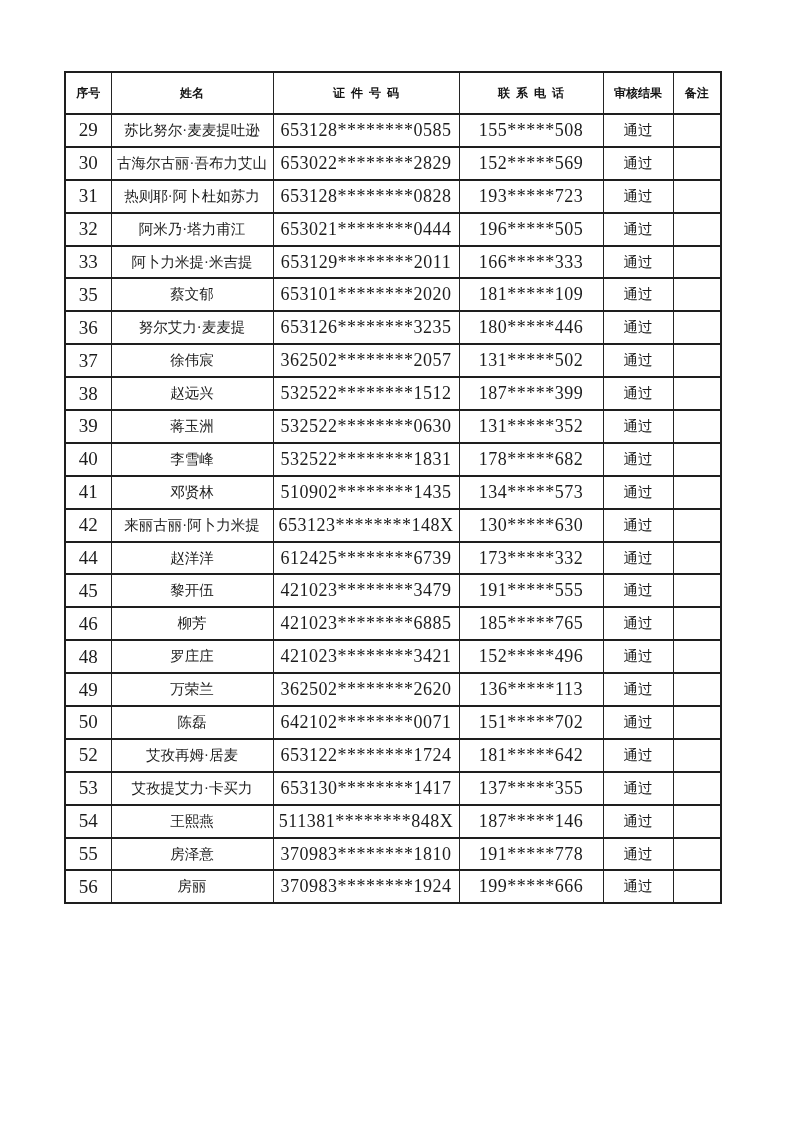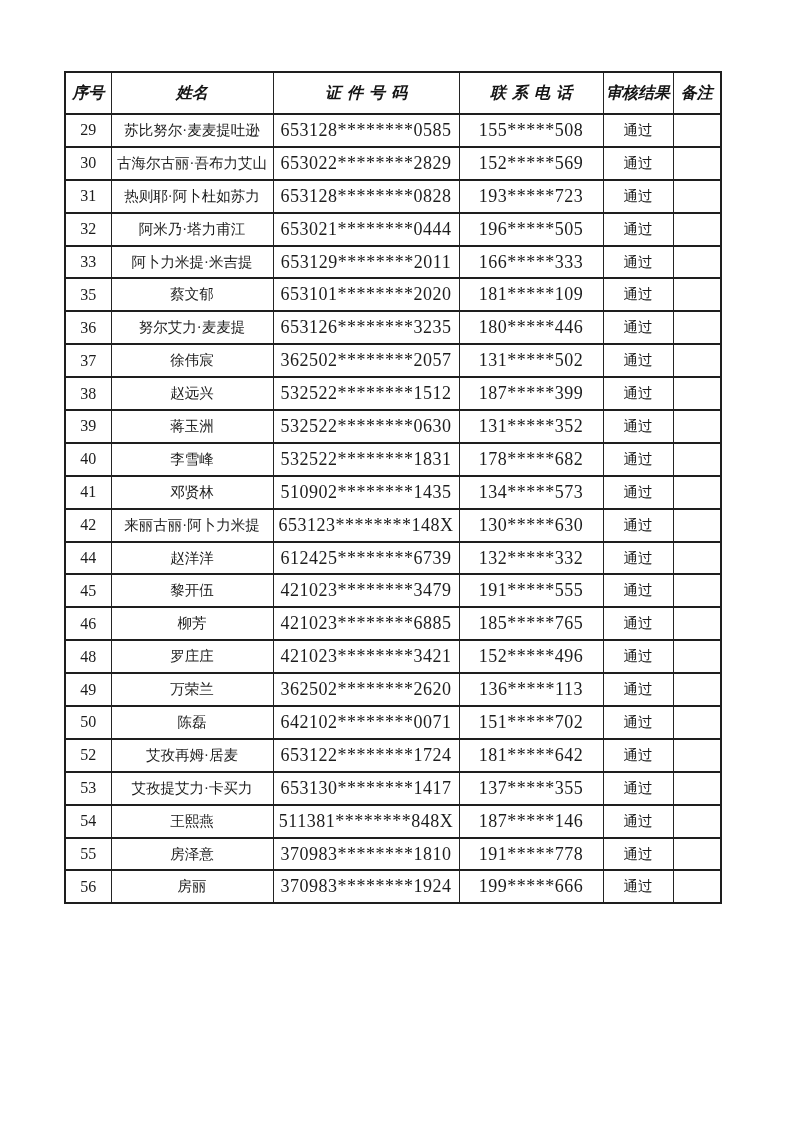--- a/index.html
+++ b/index.html
@@ -31,39 +31,38 @@
     border-top: 2px solid #1e1e1e;
     border-bottom: 2px solid #1e1e1e;
     text-align: center;
     vertical-align: middle;
     padding: 0;
     overflow: hidden;
     white-space: nowrap;
   }
   thead th {
     height: 40px;
-    font-size: 16px;
+    font-size: 12px;
     font-weight: bold;
     color: #141414;
-    font-style: italic;
   }
   thead th.spaced {
     letter-spacing: 6px;
     padding-left: 6px;
   }
   tbody td {
     height: 30.9px;
     font-size: 14.5px;
   }
   td.c-id, td.c-phone {
     font-size: 18px;
     letter-spacing: 0.5px;
   }
   td.c-no {
-    font-size: 16px;
+    font-size: 19px;
   }
 </style>
 </head>
 <body>
 
 <div class="page">
   <table class="review-table">
     <colgroup>
       <col style="width:46px">
       <col style="width:162px">
@@ -184,21 +183,21 @@
     <td class="c-name">来丽古丽·阿卜力米提</td>
     <td class="c-id">653123********148X</td>
     <td class="c-phone">130*****630</td>
     <td class="c-result">通过</td>
     <td class="c-remark"></td>
   </tr>
         <tr>
     <td class="c-no">44</td>
     <td class="c-name">赵洋洋</td>
     <td class="c-id">612425********6739</td>
-    <td class="c-phone">132*****332</td>
+    <td class="c-phone">173*****332</td>
     <td class="c-result">通过</td>
     <td class="c-remark"></td>
   </tr>
         <tr>
     <td class="c-no">45</td>
     <td class="c-name">黎开伍</td>
     <td class="c-id">421023********3479</td>
     <td class="c-phone">191*****555</td>
     <td class="c-result">通过</td>
     <td class="c-remark"></td>

